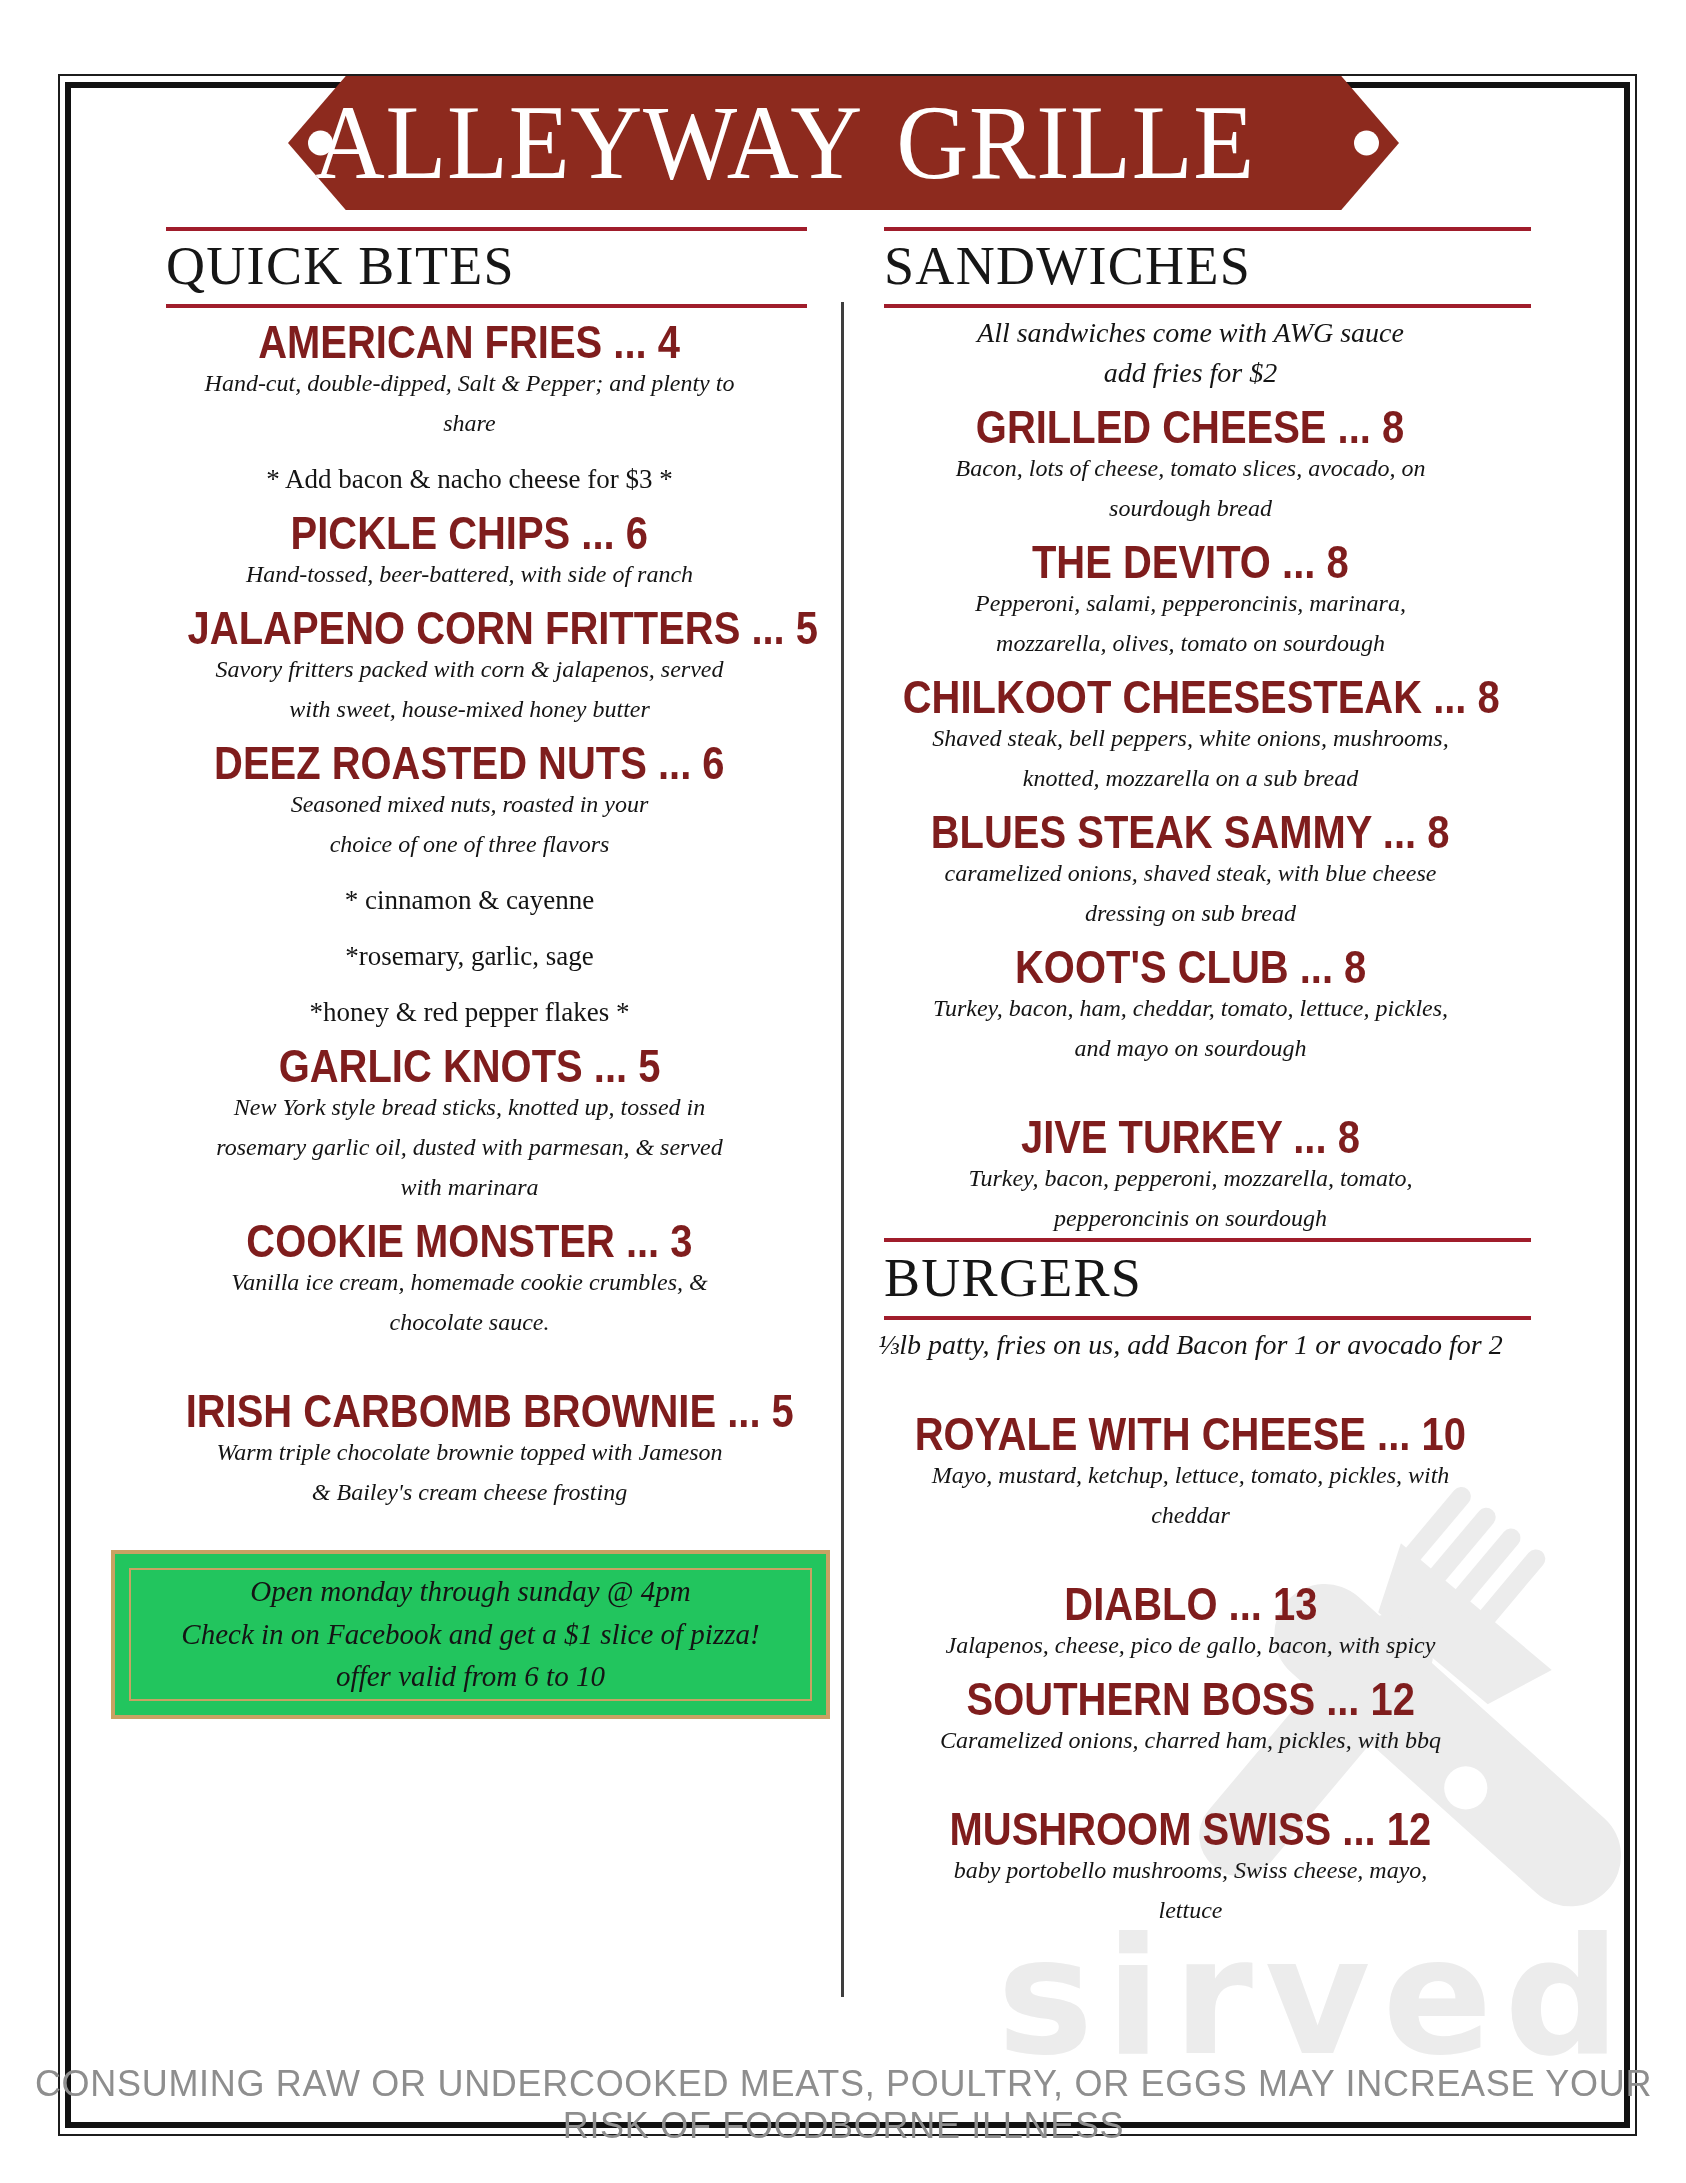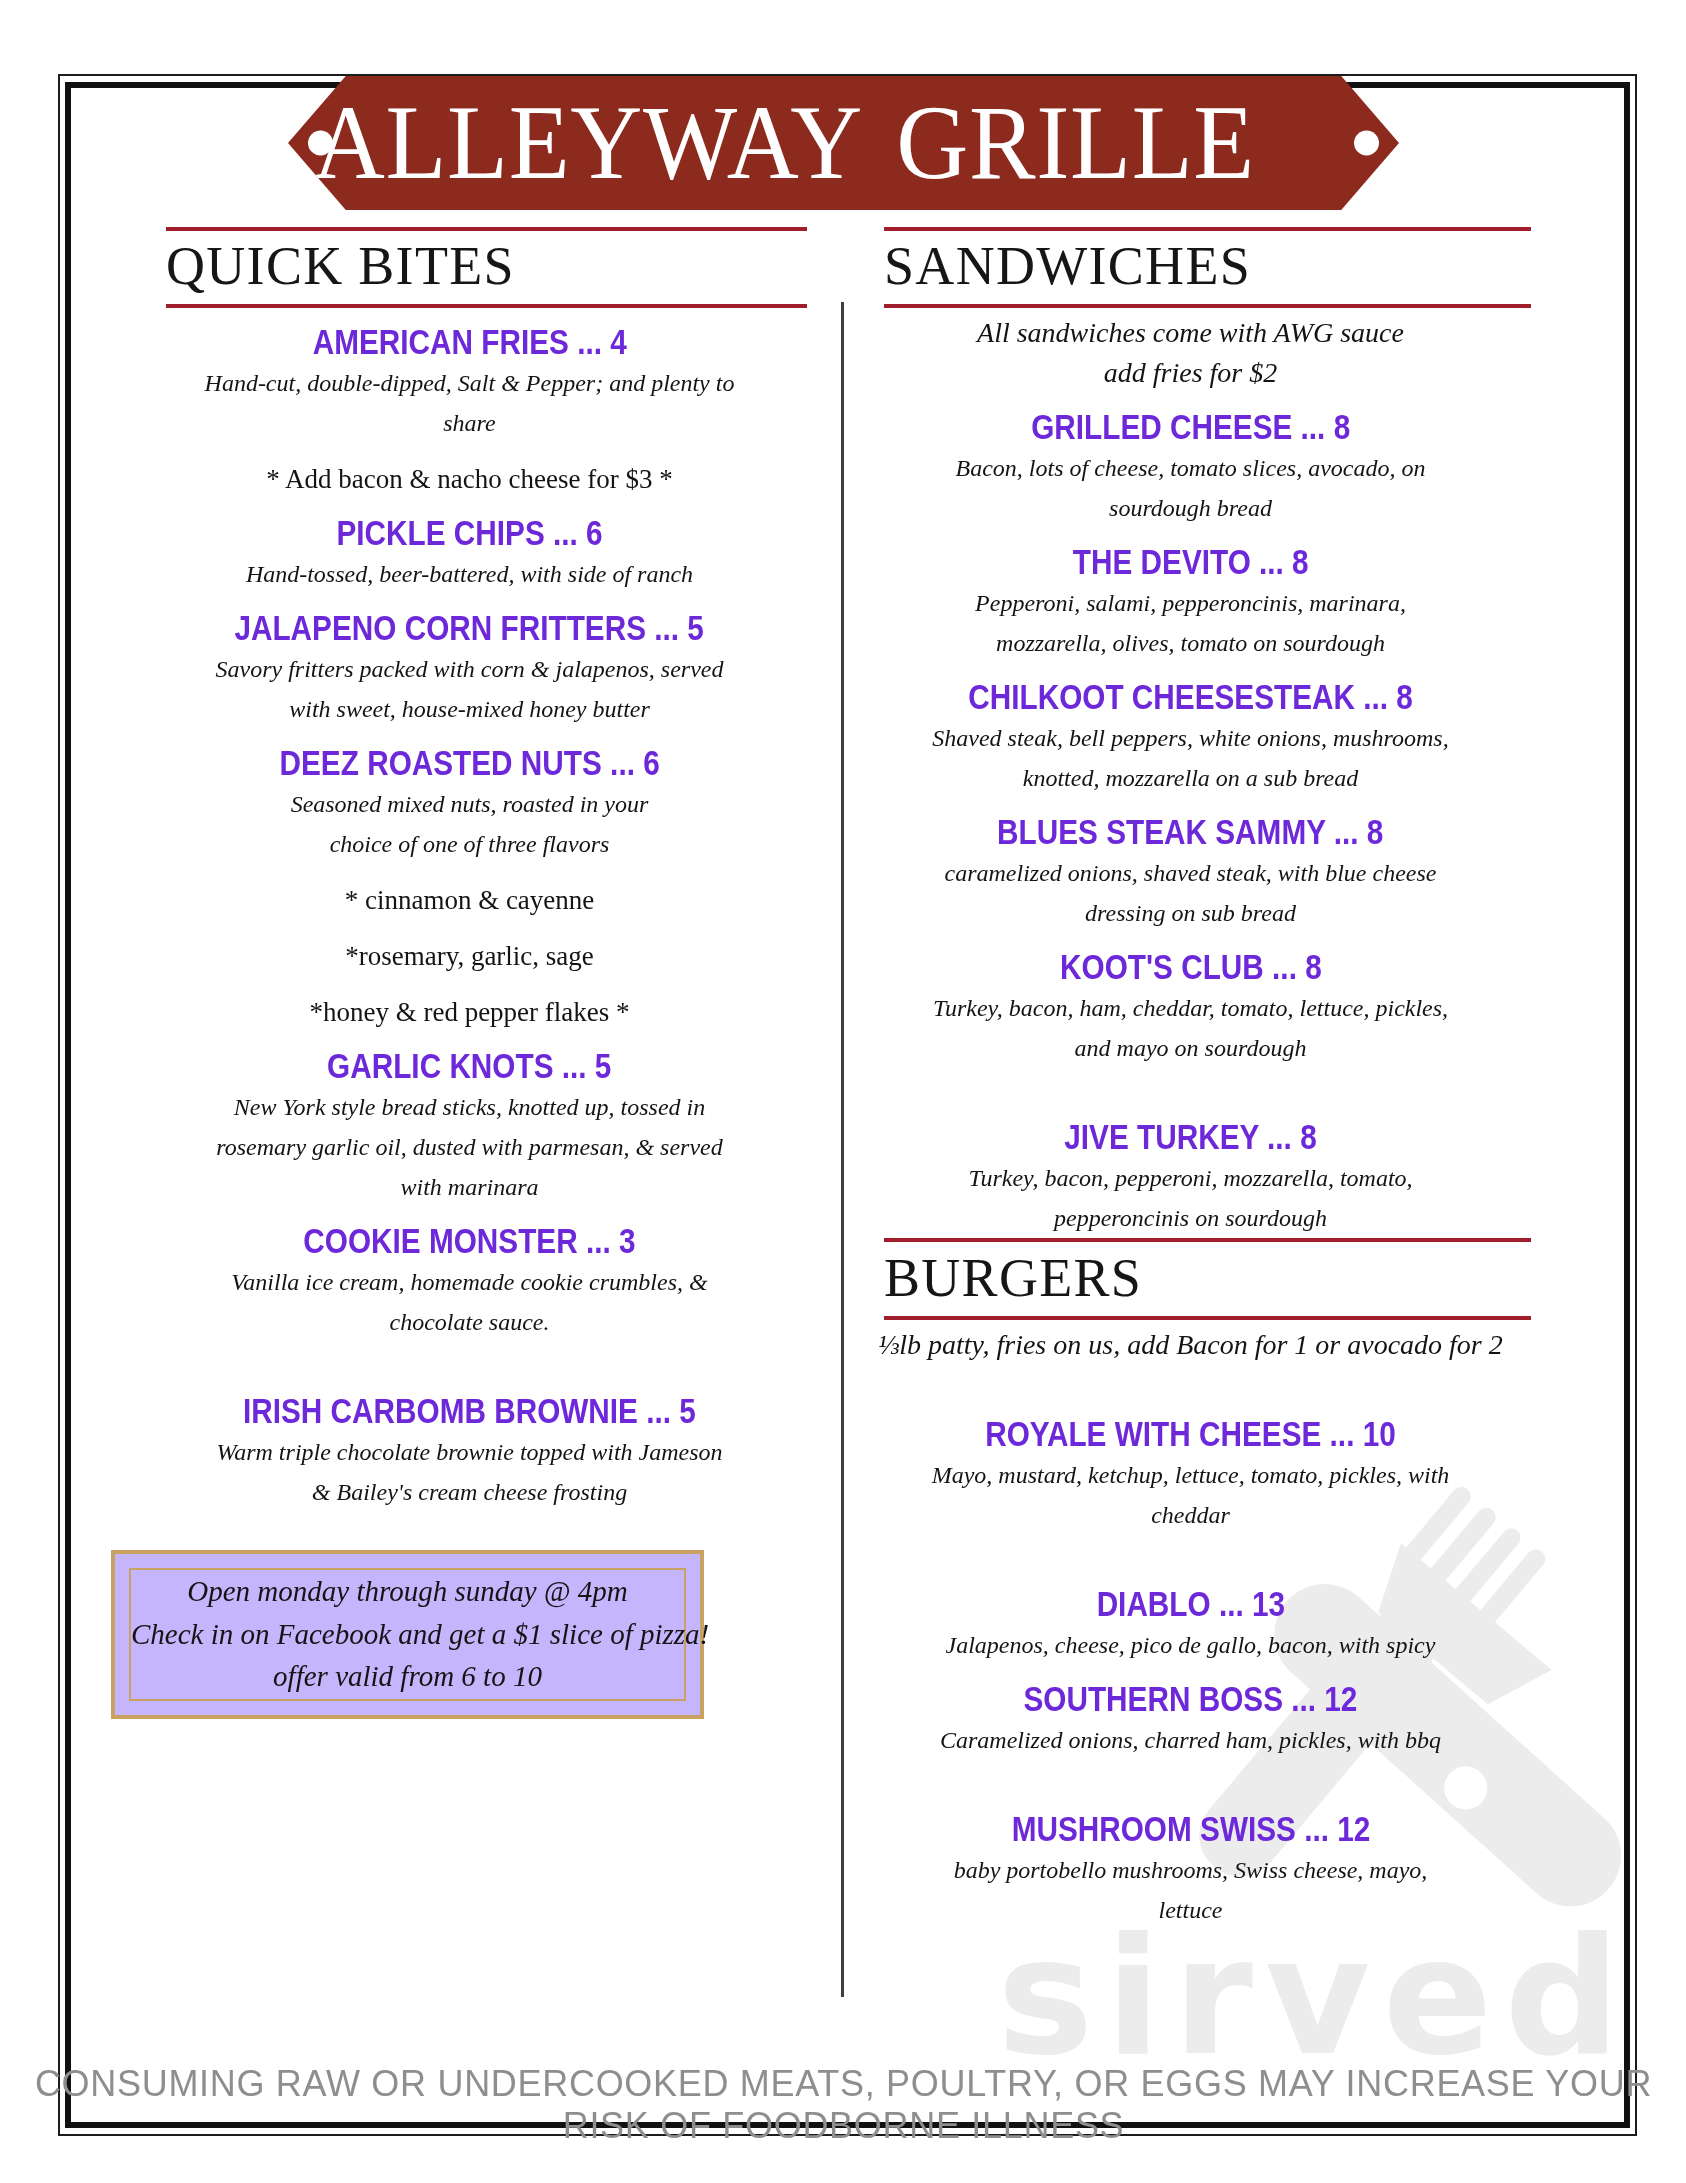--- a/index.html
+++ b/index.html
@@ -40,30 +40,30 @@
   .sec-head{text-align:left;margin-left:34px;}
   .rule{height:4px;background:var(--accent);}
   .sec-title{
     font-family:"Liberation Serif",serif;font-weight:400;font-size:54px;line-height:1.28;
     letter-spacing:1.3px;color:#161616;padding:1.3px 0 2.7px;text-align:left;
   }
   .sec-notes{margin-top:5.4px;}
   .sec-note{font-style:italic;font-size:28px;line-height:40px;font-family:"Liberation Serif",serif;white-space:nowrap;}
   .item{margin-top:12px;}
   .item.gap{margin-top:47px;}
-  .item-name{font-family:"Liberation Sans",sans-serif;font-weight:700;font-size:35px;line-height:43px;color:#6d28d9;}
+  .item-name{font-family:"Liberation Sans",sans-serif;font-weight:700;font-size:47px;line-height:43px;color:#7f1d1d;}
   .item-name .cond{display:inline-block;transform:scaleX(.85);white-space:nowrap;}
   .item-desc{font-style:italic;font-size:24px;line-height:40px;font-family:"Liberation Serif",serif;white-space:nowrap;}
   .item-sub{font-size:27px;line-height:40px;font-family:"Liberation Serif",serif;white-space:nowrap;margin-top:16px;}
   
   .divider{position:absolute;left:841px;top:302px;width:2.7px;height:1695px;background:var(--divider);z-index:2;}
   
   .promo{
-    position:absolute;left:111px;top:1550px;width:593px;height:169px;z-index:3;
-    border:4.7px solid var(--tan);padding:14px;box-sizing:border-box;background:#c4b5fd;
+    position:absolute;left:111px;top:1550px;width:719px;height:169px;z-index:3;
+    border:4.7px solid var(--tan);padding:14px;box-sizing:border-box;background:#22c55e;
   }
   .promo-inner{
     border:2px solid var(--tan);width:100%;height:100%;box-sizing:border-box;
     display:flex;flex-direction:column;justify-content:center;gap:10.8px;
   }
   .promo-line{font-style:italic;font-size:29px;line-height:1.1;text-align:center;font-family:"Liberation Serif",serif;white-space:nowrap;}
   
   .footer{
     position:absolute;left:0;right:0;top:2063px;text-align:center;z-index:3;
     font-family:Liberation Sans, sans-serif;font-variant:small-caps;font-size:36px;

